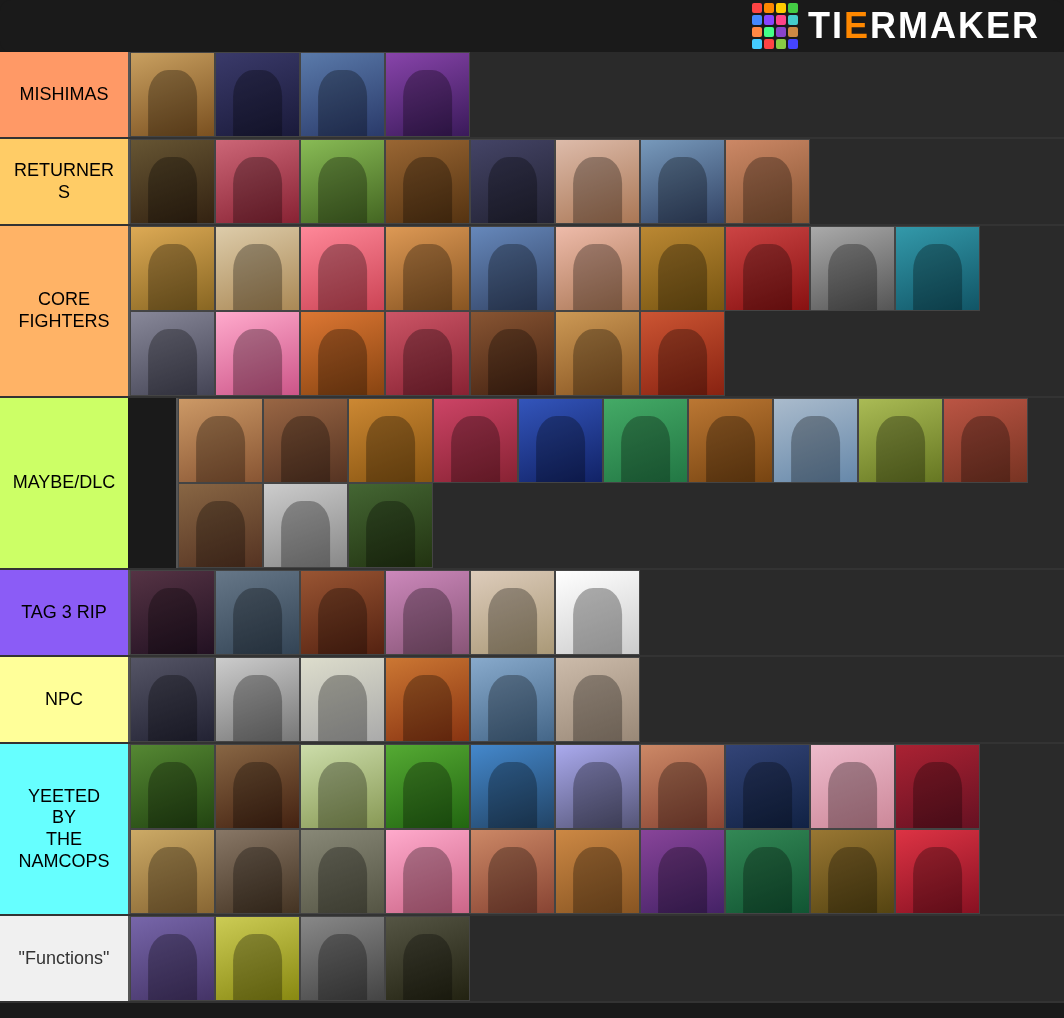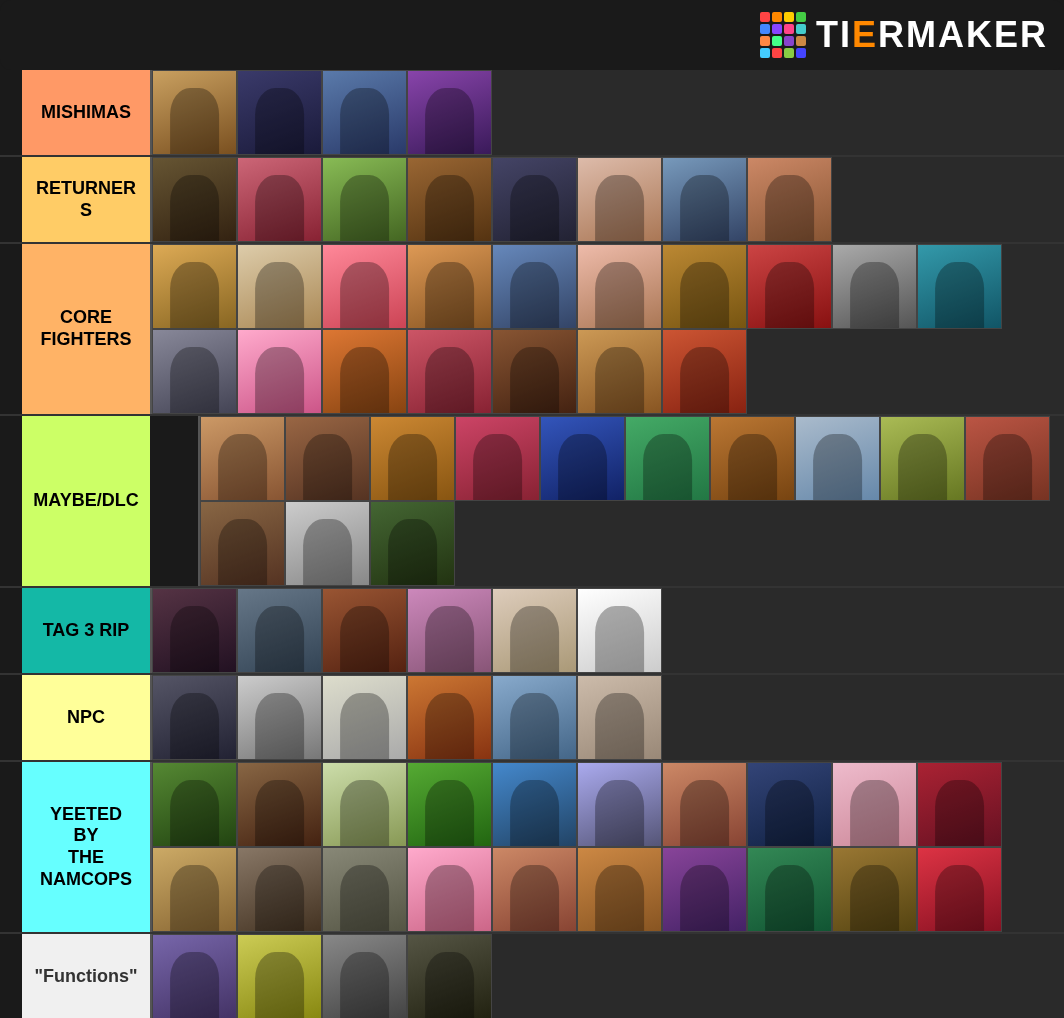--- a/index.html
+++ b/index.html
@@ -9,22 +9,22 @@
       width: 1064px;
       min-height: 1018px;
     }
 
     
     .header {
       background: #1a1a1a;
       display: flex;
       justify-content: flex-end;
       align-items: center;
-      padding: 8px 16px;
-      height: 70px;
+      padding: 8px 24px;
+      height: 52px;
       border-radius: 11px;
     }
 
     .logo-container {
       display: flex;
       align-items: center;
       gap: 10px;
     }
 
     .logo-grid {
@@ -54,27 +54,26 @@
       min-height: 85px;
     }
 
     .tier-label {
       min-width: 128px;
       width: 128px;
       display: flex;
       align-items: center;
       justify-content: center;
       font-size: 18px;
-      font-weight: 700;
+      font-weight: 400;
       color: #000;
       text-align: center;
       padding: 15px;
       line-height: 1.2;
       flex-shrink: 0;
-      margin-left: 22px;
     }
 
     .tier-content {
       flex: 1;
       display: flex;
       flex-wrap: wrap;
       align-items: flex-start;
       background: #2a2a2a;
       border-left: 2px solid #555;
     }
@@ -234,21 +233,21 @@
       <div class="char-slot" style="background:linear-gradient(160deg,#aabbcc,#6688aa)!important;"></div>
       <div class="char-slot" style="background:linear-gradient(160deg,#aabb55,#667722)!important;"></div>
       <div class="char-slot" style="background:linear-gradient(160deg,#bb5544,#773322)!important;"></div>
       <div class="char-slot" style="background:linear-gradient(160deg,#886644,#553322)!important;"></div>
       <div class="char-slot" style="background:linear-gradient(160deg,#cccccc,#888888)!important;"></div>
       <div class="char-slot" style="background:linear-gradient(160deg,#446633,#223311)!important;"></div>
     </div>
   </div>
 
   <div class="tier-row row-tag3">
-    <div class="tier-label" style="background:#14b8a6;">TAG 3 RIP</div>
+    <div class="tier-label" style="background:#8b5cf6;">TAG 3 RIP</div>
     <div class="tier-content">
       <div class="char-slot" style="background:linear-gradient(160deg,#553344,#221122)!important;"></div>
       <div class="char-slot" style="background:linear-gradient(160deg,#667788,#334455)!important;"></div>
       <div class="char-slot" style="background:linear-gradient(160deg,#995533,#552211)!important;"></div>
       <div class="char-slot" style="background:linear-gradient(160deg,#cc88bb,#885577)!important;"></div>
       <div class="char-slot" style="background:linear-gradient(160deg,#ddccbb,#aa9977)!important;"></div>
       <div class="char-slot" style="background:linear-gradient(160deg,#ffffff,#cccccc)!important;"></div>
     </div>
   </div>
 

